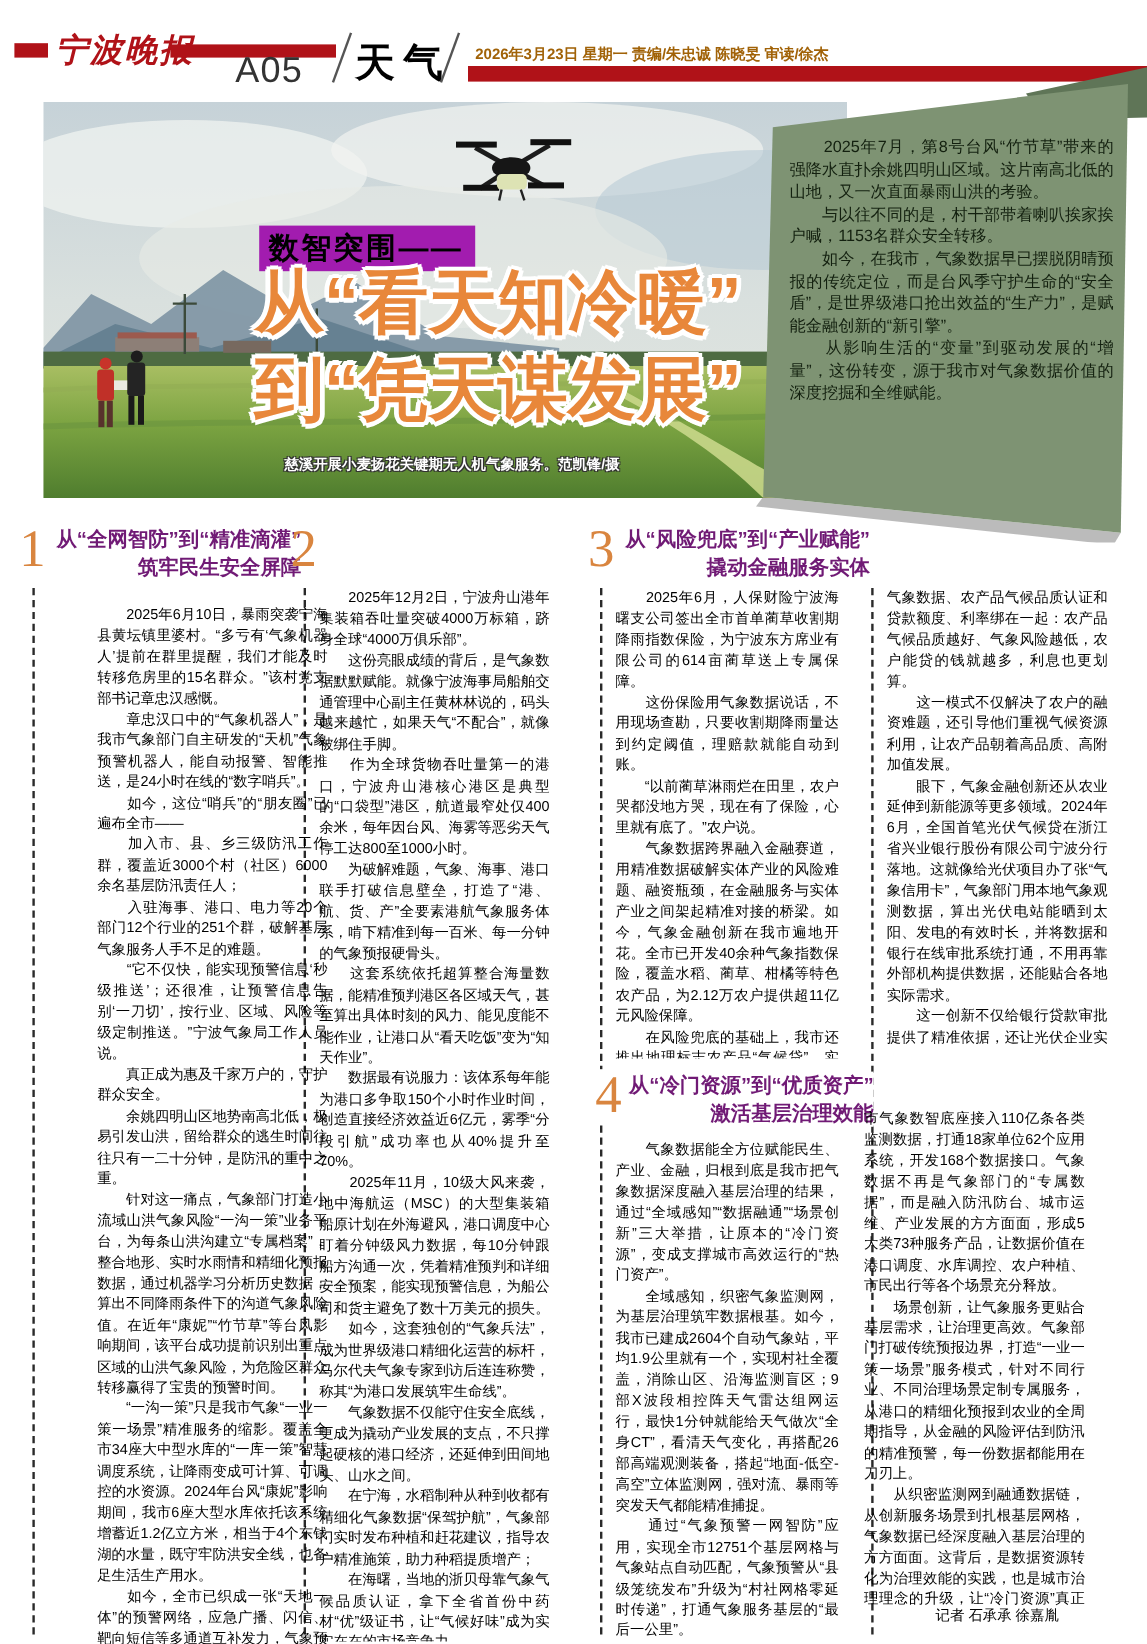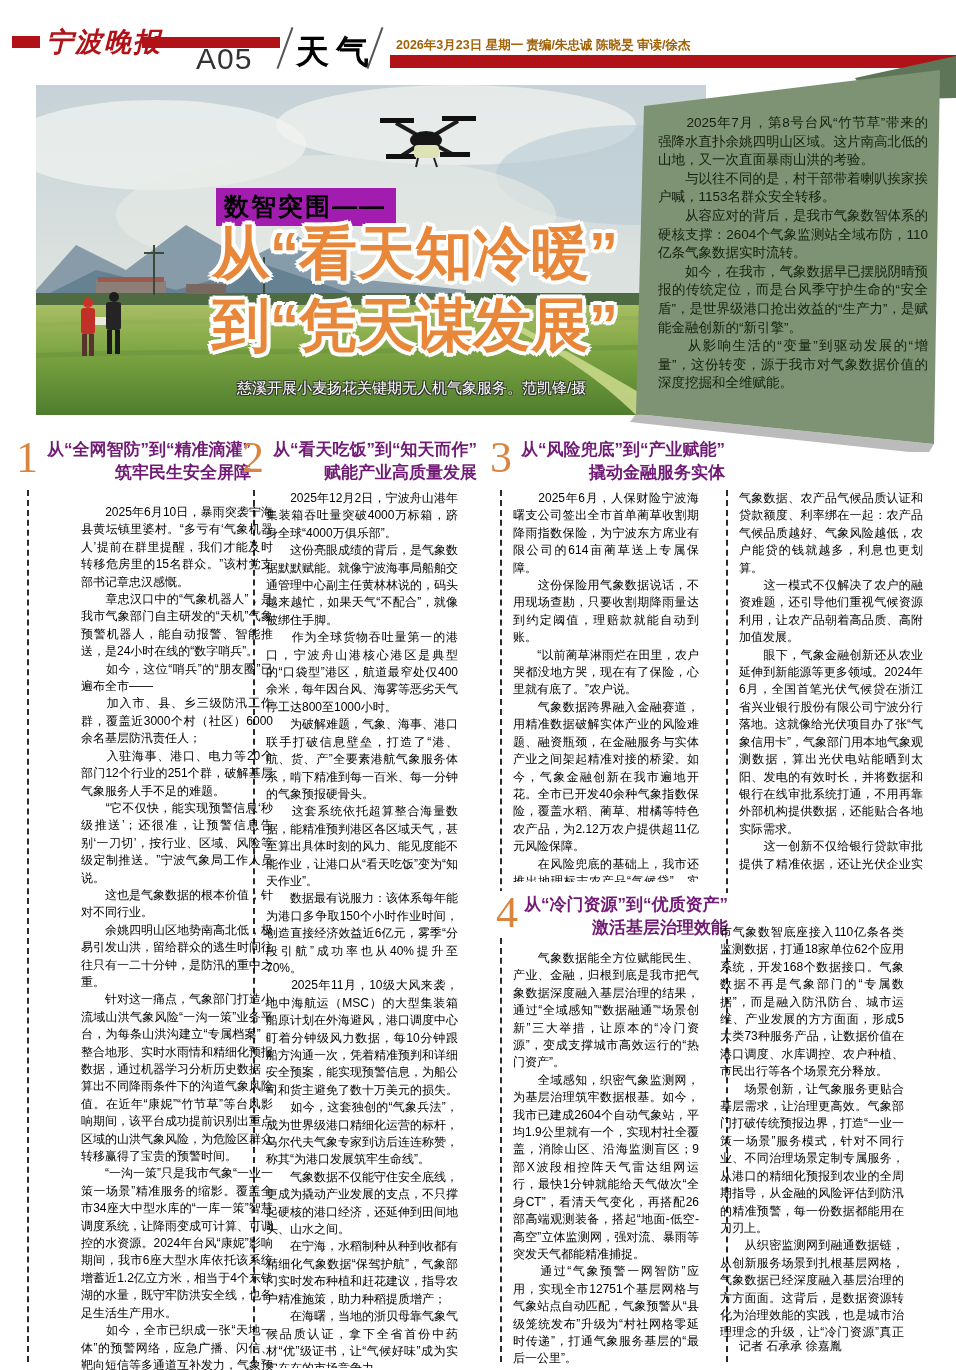--- a/index.html
+++ b/index.html
@@ -26,40 +26,40 @@
 
   
   .kicker{left:216px;top:188px;background:#a21caf;padding:2px 10px 3px 8px;
           font-size:25px;font-weight:600;color:#000;letter-spacing:2px;white-space:nowrap;}
   .bigline{left:212px;font-size:58px;font-weight:800;color:#e8873a;letter-spacing:0;
            white-space:nowrap;line-height:1;
            text-shadow:-3px -3px 0 #fff,3px -3px 0 #fff,-3px 3px 0 #fff,3px 3px 0 #fff,
                        0 -4px 0 #fff,0 4px 0 #fff,-4px 0 0 #fff,4px 0 0 #fff;}
   .bigline1{top:224px;}
   .bigline2{top:296px;}
-  .caption{left:237px;top:379px;font-size:15px;font-weight:normal;color:#fff;white-space:nowrap;
+  .caption{left:237px;top:379px;font-size:12px;font-weight:bold;color:#fff;white-space:nowrap;
            text-shadow:-1px -1px 0 #333,1px -1px 0 #333,-1px 1px 0 #333,1px 1px 0 #333;}
 
   
   .greenbox{left:630px;top:50px;width:326px;height:402px;}
   .green-text{position:absolute;left:28px;top:64px;width:270px;height:322px;
               font-size:13.5px;line-height:18.6px;text-align:justify;color:#13200f;overflow:hidden;}
   .green-text p{margin:0;}
 
   
   .sec-num{font-family:"Liberation Serif",serif;font-size:44px;line-height:1;color:#d9853f;}
   .sec-title{font-size:17px;font-weight:bold;color:#701a75;line-height:23px;white-space:nowrap;background:#fff;text-align:right;}
 
   
   .vrule{width:0;border-left:2px dashed #2a2a2a;}
 
   
   .col{font-size:12px;line-height:17.4px;text-align:justify;color:#000;overflow:hidden;}
   .col p{margin:0;}
-  .byline{text-align:left;padding-right:6px;}
+  .byline{text-align:center;padding-right:6px;}
 </style>
 </head>
 <body>
 
 <div class="page">
 
   <div class="abs mh-block"></div>
   <div class="abs mh-logo">宁波晚报</div>
   <div class="abs mh-bar1"></div>
   <div class="abs mh-page">A05</div>
@@ -140,55 +140,50 @@
 
   <div class="abs greenbox">
     <svg width="326" height="402" viewBox="0 0 326 402" style="position:absolute;left:0;top:0;">
       <polygon points="6,364 304,394 298,404 0,372" fill="rgba(60,60,60,0.35)"></polygon>
       <polygon points="225,28 326,6 326,48 240,50" fill="#5f7557"></polygon>
       <polygon points="14,56 310,20 304,394 6,364" fill="#7e9373"></polygon>
     </svg>
     <div class="green-text">
         <p>　　2025年7月，第8号台风“竹节草”带来的强降水直扑余姚四明山区域。这片南高北低的山地，又一次直面暴雨山洪的考验。</p>
         <p>　　与以往不同的是，村干部带着喇叭挨家挨户喊，1153名群众安全转移。</p>
-        <p>　　从容应对的背后，是我市气象数智体系的硬核支撑：2604个气象监测站全域布防，110亿条气象数据实时流转。</p>
         <p>　　如今，在我市，气象数据早已摆脱阴晴预报的传统定位，而是台风季守护生命的“安全盾”，是世界级港口抢出效益的“生产力”，是赋能金融创新的“新引擎”。</p>
         <p>　　从影响生活的“变量”到驱动发展的“增量”，这份转变，源于我市对气象数据价值的深度挖掘和全维赋能。</p>
       </div>
   </div>
 
   <div class="abs vrule" style="left:27px;top:490px;height:872px;"></div>
   <div class="abs vrule" style="left:253px;top:490px;height:872px;"></div>
   <div class="abs vrule" style="left:500px;top:490px;height:872px;"></div>
   <div class="abs vrule" style="left:726px;top:490px;height:872px;"></div>
 
   <div class="abs sec-num" style="left:16px;top:436px;">1</div>
   <div class="abs sec-title" style="left:47px;top:438px;">
     <div>从“全网智防”到“精准滴灌”</div>
     <div>筑牢民生安全屏障</div>
   </div>
   <div class="abs sec-num" style="left:242px;top:436px;">2</div>
-  <div class="abs sec-title" style="left:273px;top:438px;">
-    <div>从“看天吃饭”到“知天而作”</div>
-    <div>赋能产业高质量发展</div>
-  </div>
   <div class="abs sec-num" style="left:490px;top:436px;">3</div>
   <div class="abs sec-title" style="left:521px;top:438px;">
     <div>从“风险兜底”到“产业赋能”</div>
     <div>撬动金融服务实体</div>
   </div>
 
   <div class="abs col" style="left:40px;top:504px;width:192px;height:878px;margin-left:41px;">
       <p>　　2025年6月10日，暴雨突袭宁海县黄坛镇里婆村。“多亏有‘气象机器人’提前在群里提醒，我们才能及时转移危房里的15名群众。”该村党支部书记章忠汉感慨。</p>
       <p>　　章忠汉口中的“气象机器人”，是我市气象部门自主研发的“天机”气象预警机器人，能自动报警、智能推送，是24小时在线的“数字哨兵”。</p>
       <p>　　如今，这位“哨兵”的“朋友圈”已遍布全市——</p>
       <p>　　加入市、县、乡三级防汛工作群，覆盖近3000个村（社区）6000余名基层防汛责任人；</p>
       <p>　　入驻海事、港口、电力等20个部门12个行业的251个群，破解基层气象服务人手不足的难题。</p>
       <p>　　“它不仅快，能实现预警信息‘秒级推送’；还很准，让预警信息告别‘一刀切’，按行业、区域、风险等级定制推送。”宁波气象局工作人员说。</p>
-      <p>　　这也是气象数据的根本价值，针对不同行业。</p>
+      <p>　　真正成为惠及千家万户的，守护群众安全。</p>
       <p>　　余姚四明山区地势南高北低，极易引发山洪，留给群众的逃生时间往往只有一二十分钟，是防汛的重中之重。</p>
       <p>　　针对这一痛点，气象部门打造小流域山洪气象风险“一沟一策”业务平台，为每条山洪沟建立“专属档案”，整合地形、实时水雨情和精细化预报数据，通过机器学习分析历史数据，算出不同降雨条件下的沟道气象风险值。在近年“康妮”“竹节草”等台风影响期间，该平台成功提前识别出重点区域的山洪气象风险，为危险区群众转移赢得了宝贵的预警时间。</p>
       <p>　　“一沟一策”只是我市气象“一业一策一场景”精准服务的缩影。覆盖全市34座大中型水库的“一库一策”智慧调度系统，让降雨变成可计算、可调控的水资源。2024年台风“康妮”影响期间，我市6座大型水库依托该系统增蓄近1.2亿立方米，相当于4个东钱湖的水量，既守牢防洪安全线，也备足生活生产用水。</p>
       <p>　　如今，全市已织成一张“天地一体”的预警网络，应急广播、闪信、靶向短信等多通道互补发力，气象预警从“全网智防”到“精准滴灌”，牢牢筑住群众的生命安全屏障。</p>
     </div>
   <div class="abs col" style="left:266px;top:490px;width:192px;height:878px;">
       <p>　　2025年12月2日，宁波舟山港年集装箱吞吐量突破4000万标箱，跻身全球“4000万俱乐部”。</p>
       <p>　　这份亮眼成绩的背后，是气象数据默默赋能。就像宁波海事局船舶交通管理中心副主任黄林林说的，码头越来越忙，如果天气“不配合”，就像被绑住手脚。</p>
       <p>　　作为全球货物吞吐量第一的港口，宁波舟山港核心港区是典型的“口袋型”港区，航道最窄处仅400余米，每年因台风、海雾等恶劣天气停工达800至1000小时。</p>
       <p>　　为破解难题，气象、海事、港口联手打破信息壁垒，打造了“港、航、货、产”全要素港航气象服务体系，啃下精准到每一百米、每一分钟的气象预报硬骨头。</p>

